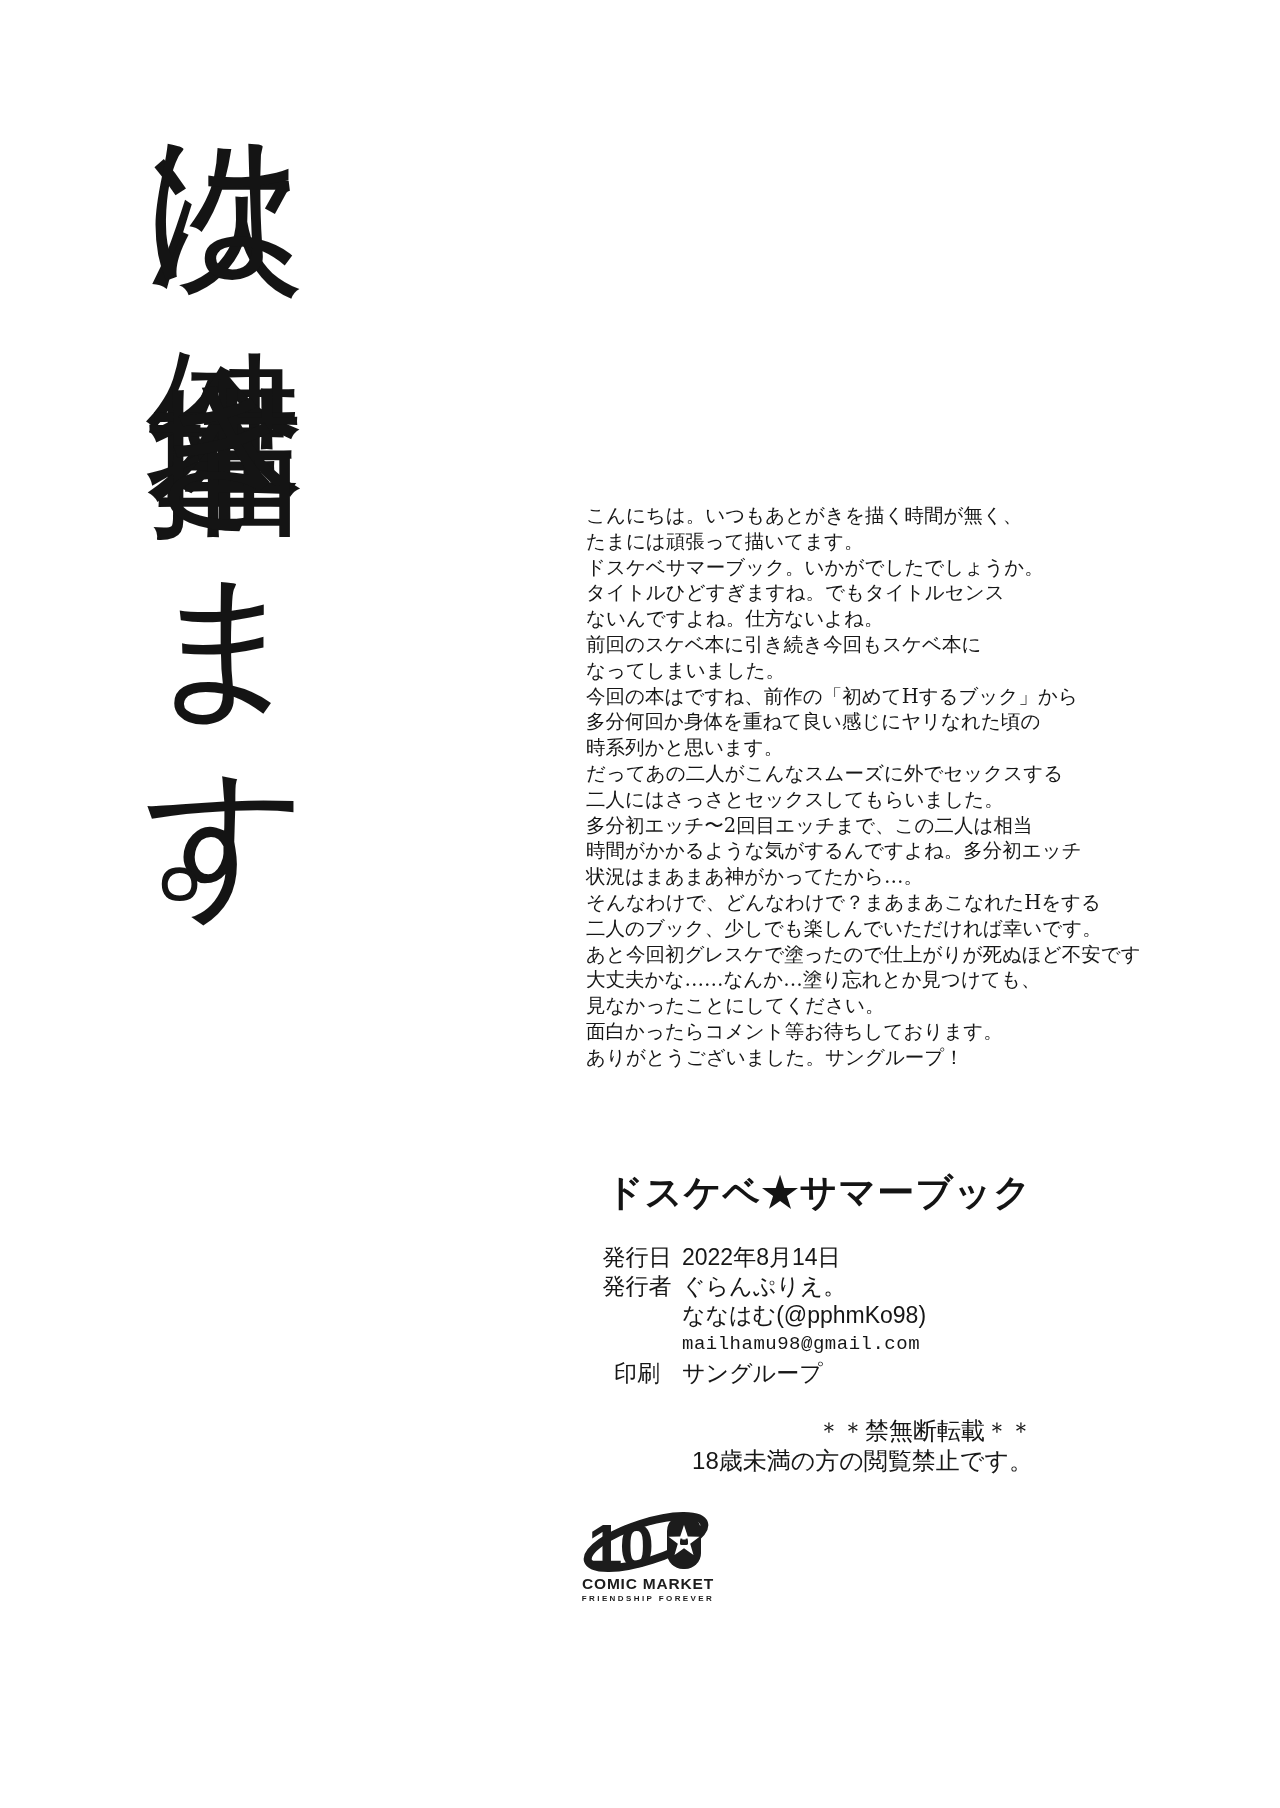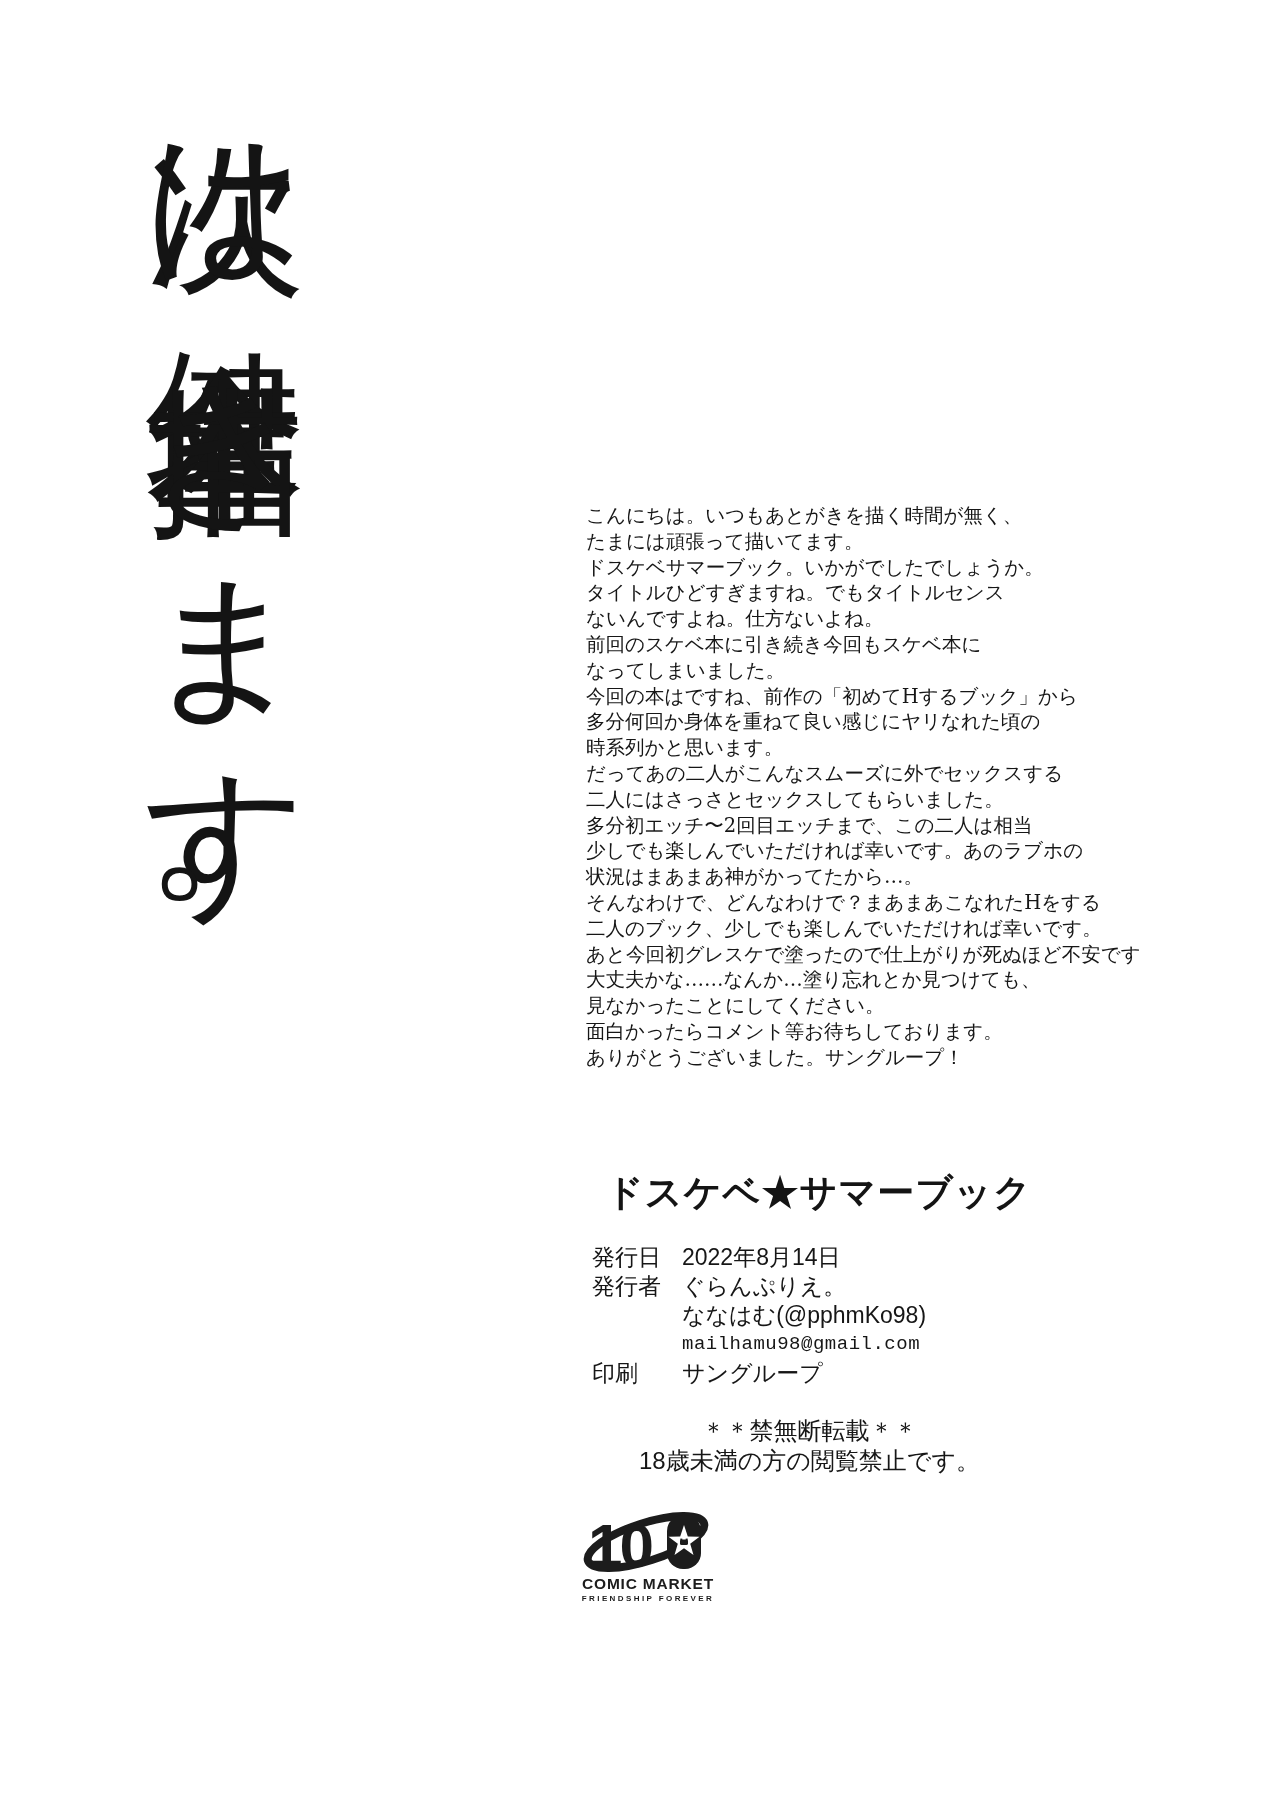--- a/index.html
+++ b/index.html
@@ -52,35 +52,35 @@
   }
 
   
   .colophon{
     position:absolute;
     left:592px;top:1243px;
     font-size:23px;
     line-height:29px;
     color:#161616;
   }
-  .colophon .row{display:flex;white-space:nowrap;}
+  .colophon .row{display:flex;white-space:nowrap;text-align:center;}
   .colophon .label{width:90px;flex:0 0 90px;}
   .colophon .value{}
   .colophon .value.mono{
     font-family:"Liberation Mono","DejaVu Sans Mono",monospace;
     font-size:19px;
     letter-spacing:0.5px;
   }
 
   
   .notice{
     position:absolute;
     left:586px;top:1416px;
     width:447px;
-    text-align:center;
+    text-align:right;
     font-size:24px;
     line-height:30px;
     color:#161616;
   }
   .notice .notice-line{white-space:nowrap;}
 
   
   .cm-logo{
     position:absolute;
     left:582px;top:1506px;
@@ -101,21 +101,21 @@
     <div class="line">タイトルひどすぎますね。でもタイトルセンス</div>
     <div class="line">ないんですよね。仕方ないよね。</div>
     <div class="line">前回のスケベ本に引き続き今回もスケベ本に</div>
     <div class="line">なってしまいました。</div>
     <div class="line">今回の本はですね、前作の「初めてHするブック」から</div>
     <div class="line">多分何回か身体を重ねて良い感じにヤリなれた頃の</div>
     <div class="line">時系列かと思います。</div>
     <div class="line">だってあの二人がこんなスムーズに外でセックスする</div>
     <div class="line">二人にはさっさとセックスしてもらいました。</div>
     <div class="line">多分初エッチ〜2回目エッチまで、この二人は相当</div>
-    <div class="line">少しでも楽しんでいただければ幸いです。あのラブホの</div>
+    <div class="line">時間がかかるような気がするんですよね。多分初エッチ</div>
     <div class="line">状況はまあまあ神がかってたから…。</div>
     <div class="line">そんなわけで、どんなわけで？まあまあこなれたHをする</div>
     <div class="line">二人のブック、少しでも楽しんでいただければ幸いです。</div>
     <div class="line">あと今回初グレスケで塗ったので仕上がりが死ぬほど不安です</div>
     <div class="line">大丈夫かな……なんか…塗り忘れとか見つけても、</div>
     <div class="line">見なかったことにしてください。</div>
     <div class="line">面白かったらコメント等お待ちしております。</div>
     <div class="line">ありがとうございました。サングループ！</div>
   </div>
 

